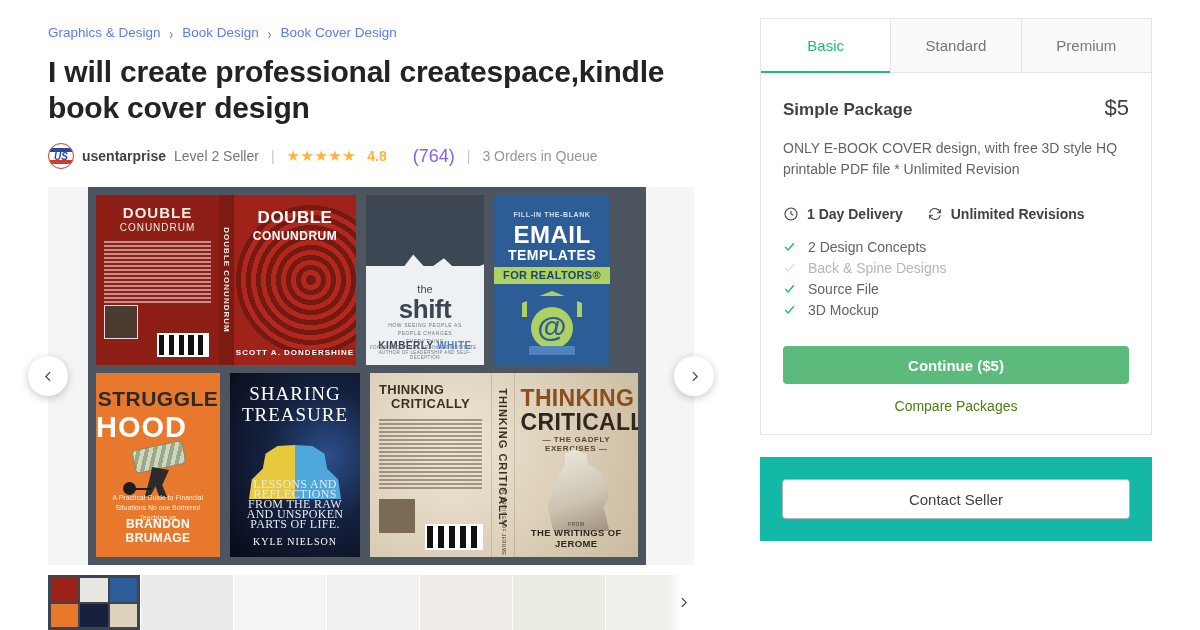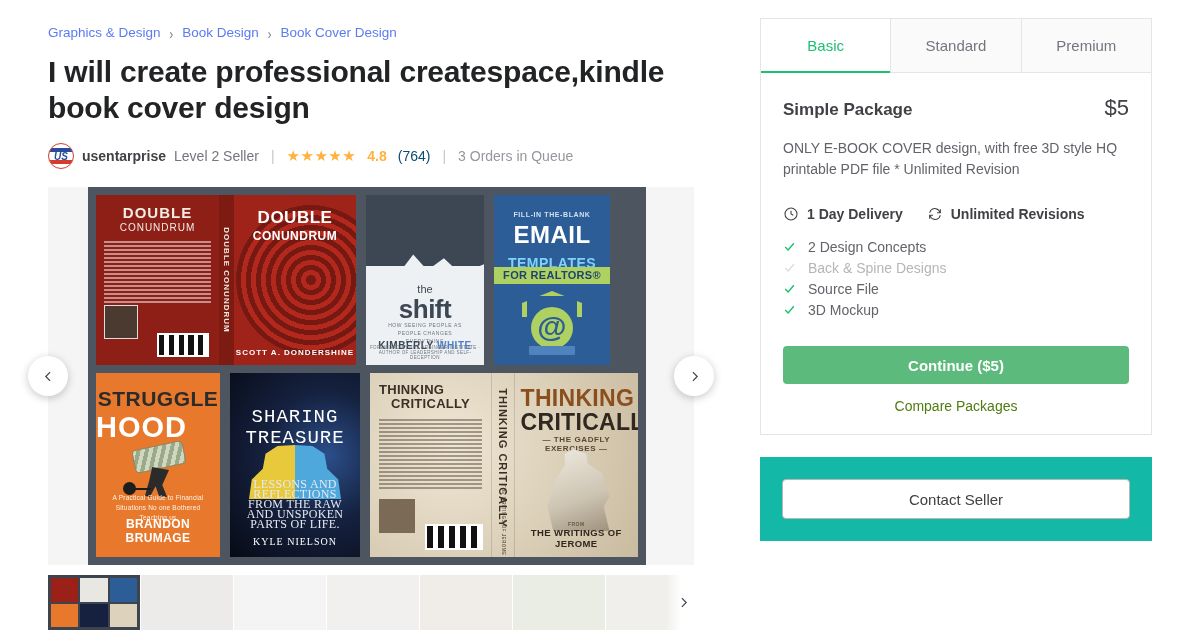--- a/index.html
+++ b/index.html
@@ -31,21 +31,21 @@
   .avatar .av-bar { position: absolute; left: 0; right: 0; height: 4px; background: #2a4b9b; }
   .avatar .av-bar.t { top: 4px; }
   .avatar .av-bar.b { bottom: 4px; background: #d23b2e; }
   .avatar .av-txt { position: absolute; inset: 0; display: flex; align-items: center; justify-content: center;
                     font-size: 10px; font-weight: bold; font-style: italic; color: #2a4b9b; }
   .seller-name { font-weight: bold; color: #404145; }
   .seller-level { color: #74767e; }
   .sep { color: #c5c6c9; margin: 0 4px; }
   .stars { display: inline-flex; gap: 1px; color: #ffb33e; font-size: 15px; letter-spacing: 0.5px; }
   .rate-val { color: #ffb33e; font-weight: bold; font-size: 14px; margin-left: 3px; }
-  .rate-count { color: #0c4a6e; font-size: 14px; margin-left: 3px; }
+  .rate-count { color: #8b5cf6; font-size: 18px; margin-left: 18px; }
   .orders-queue { color: #95979d; font-size: 14px; }
 
   
   .gallery { position: relative; margin-top: 18px; width: 646px; height: 378px; background: #f5f5f5; }
   .gal-inner { position: absolute; left: 40px; top: 0; width: 558px; height: 378px; background: #4c5560; overflow: hidden; }
   .grid-top { position: absolute; left: 0; top: 0; right: 0; height: 186px; display: flex; }
   .grid-bot { position: absolute; left: 0; top: 186px; right: 0; bottom: 0; display: flex; }
 
   .cover { position: relative; overflow: hidden; }
 
@@ -83,21 +83,21 @@
                font-size: 26px; font-weight: bold; letter-spacing: -0.5px; }
   .shift-sub { position: absolute; left: 12px; right: 12px; top: 74%; text-align: center; color: #6d7680; font-size: 5px; letter-spacing: .6px; line-height: 8px; }
   .shift-auth { position: absolute; left: 0; right: 0; bottom: 14px; text-align: center; font-size: 10px; font-weight: bold; letter-spacing: .5px; }
   .shift-auth b { color: #3d4753; } .shift-auth span { color: #4f7fc4; }
   .shift-foot { position: absolute; left: 0; right: 0; bottom: 5px; text-align: center; font-size: 4.5px; color: #6d7680; letter-spacing: .4px; }
 
   
   .c-email { width: 116px; margin: 8px 8px 8px 10px; background: #2c5d96; position: relative; }
   .em-fill { position: absolute; top: 16px; left: 0; right: 0; text-align: center; color: #cfe0f0; font-size: 7px; font-weight: bold; letter-spacing: .6px; }
   .em-big { position: absolute; top: 26px; left: 0; right: 0; text-align: center; color: #fff; font-size: 24px; font-weight: bold; letter-spacing: .5px; }
-  .em-tmpl { position: absolute; top: 52px; left: 0; right: 0; text-align: center; color: #7dd3fc; font-size: 14px; font-weight: bold; letter-spacing: .5px; margin-top: 8px; }
+  .em-tmpl { position: absolute; top: 52px; left: 0; right: 0; text-align: center; color: #ffffff; font-size: 14px; font-weight: bold; letter-spacing: .5px; }
   .em-band { position: absolute; top: 72px; left: 0; right: 0; height: 17px; background: #aed161;
              color: #1d4470; font-size: 11px; font-weight: bold; text-align: center; line-height: 17px; letter-spacing: .3px; }
   .em-house { position: absolute; top: 96px; left: 50%; transform: translateX(-50%); width: 60px; height: 26px;
               border-top: 5px solid #aed161; border-left: 5px solid #aed161; border-right: 5px solid #aed161;
               clip-path: polygon(0 100%, 0 46%, 50% 0, 100% 46%, 100% 100%); }
   .em-at { position: absolute; top: 112px; left: 50%; transform: translateX(-50%); width: 42px; height: 42px;
            border-radius: 50%; background: #aed161; color: #2c5d96; font-size: 30px; text-align: center; line-height: 40px; font-weight: bold; }
   .em-logo { position: absolute; bottom: 10px; left: 50%; transform: translateX(-50%); width: 46px; height: 9px; background: #4f83bd; border-radius: 1px; }
 
   
@@ -111,21 +111,21 @@
              clip-path: polygon(30% 0, 100% 10%, 72% 60%, 92% 100%, 60% 100%, 44% 64%, 20% 100%, 0 96%, 18% 44%); }
   .sh-ball { position: absolute; bottom: 2px; left: -4px; width: 13px; height: 13px; border-radius: 50%; background: #1d1d1d; }
   .sh-chain { position: absolute; bottom: 7px; left: 8px; width: 16px; height: 2px; background: #1d1d1d; }
   .sh-sub { position: absolute; bottom: 34px; left: 8px; right: 8px; text-align: center; color: #fff3e6; font-size: 6.5px; line-height: 10px; letter-spacing: .2px; }
   .sh-auth { position: absolute; bottom: 12px; left: 0; right: 0; text-align: center; color: #fff; font-size: 12px; font-weight: bold; letter-spacing: .4px; }
 
   
   .c-sharing { width: 130px; margin: 0 0 8px 10px; position: relative;
                background: radial-gradient(ellipse at 75% 45%, #2b4f8a 0%, #15213f 45%, #070b16 100%); }
   .st-title { position: absolute; top: 10px; left: 0; right: 0; text-align: center; color: #fff;
-              font-family: Liberation Mono, monospace; font-size: 19px; letter-spacing: 1px; line-height: 21px; margin-top: 24px; }
+              font-family: Liberation Serif, serif; font-size: 19px; letter-spacing: 1px; line-height: 21px; }
   .st-faces { position: absolute; top: 72px; left: 50%; transform: translateX(-50%); width: 92px; height: 54px; }
   .st-l { position: absolute; left: 0; bottom: 0; width: 46px; height: 54px; background: #e8c93c;
           clip-path: polygon(100% 0, 100% 100%, 0 100%, 6% 64%, 30% 44%, 36% 16%, 62% 2%); }
   .st-r { position: absolute; right: 0; bottom: 0; width: 46px; height: 54px; background: #4fa8dc;
           clip-path: polygon(0 0, 38% 2%, 64% 16%, 70% 44%, 94% 64%, 100% 100%, 0 100%); }
   .st-sub { position: absolute; bottom: 28px; left: 8px; right: 8px; text-align: center;
             color: #e5e9f2; font-family: "Liberation Serif", serif; font-size: 12px; line-height: 10px; letter-spacing: .3px; }
   .st-auth { position: absolute; bottom: 10px; left: 0; right: 0; text-align: center; color: #fff;
              font-family: "Liberation Serif", serif; font-size: 10px; letter-spacing: 1px; }
 

